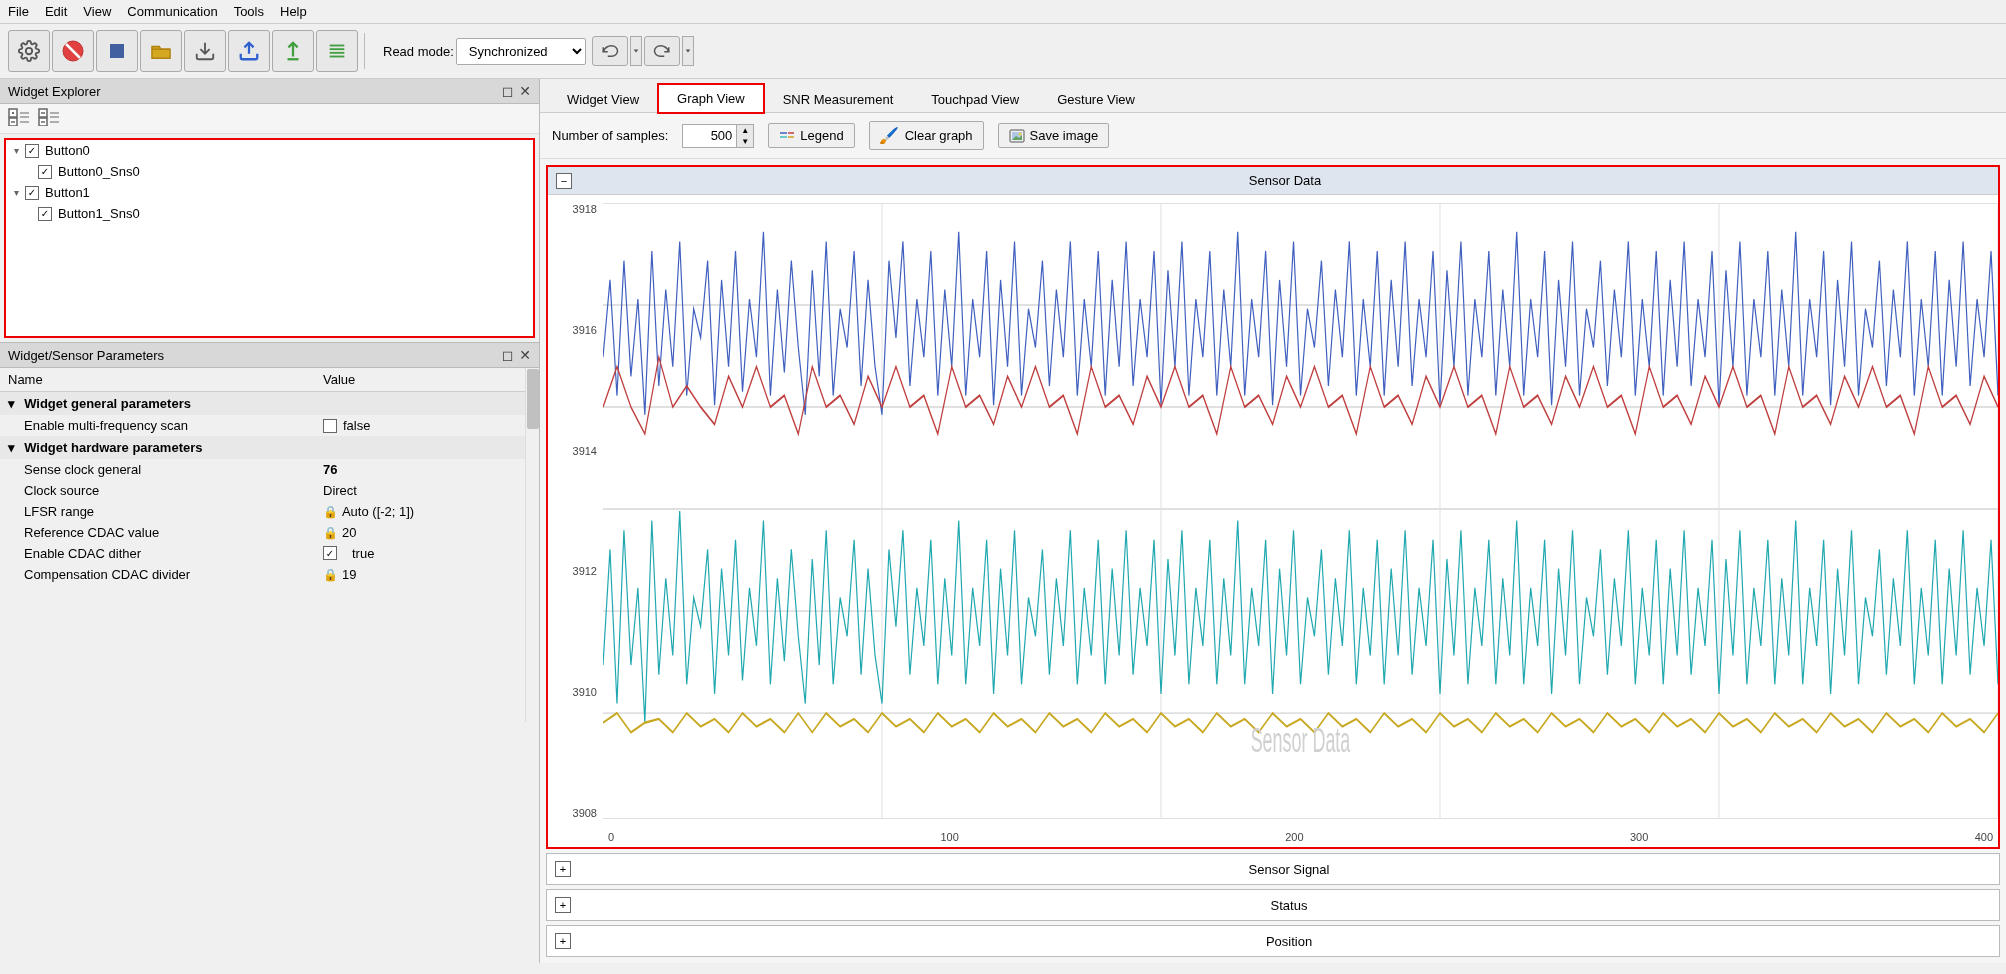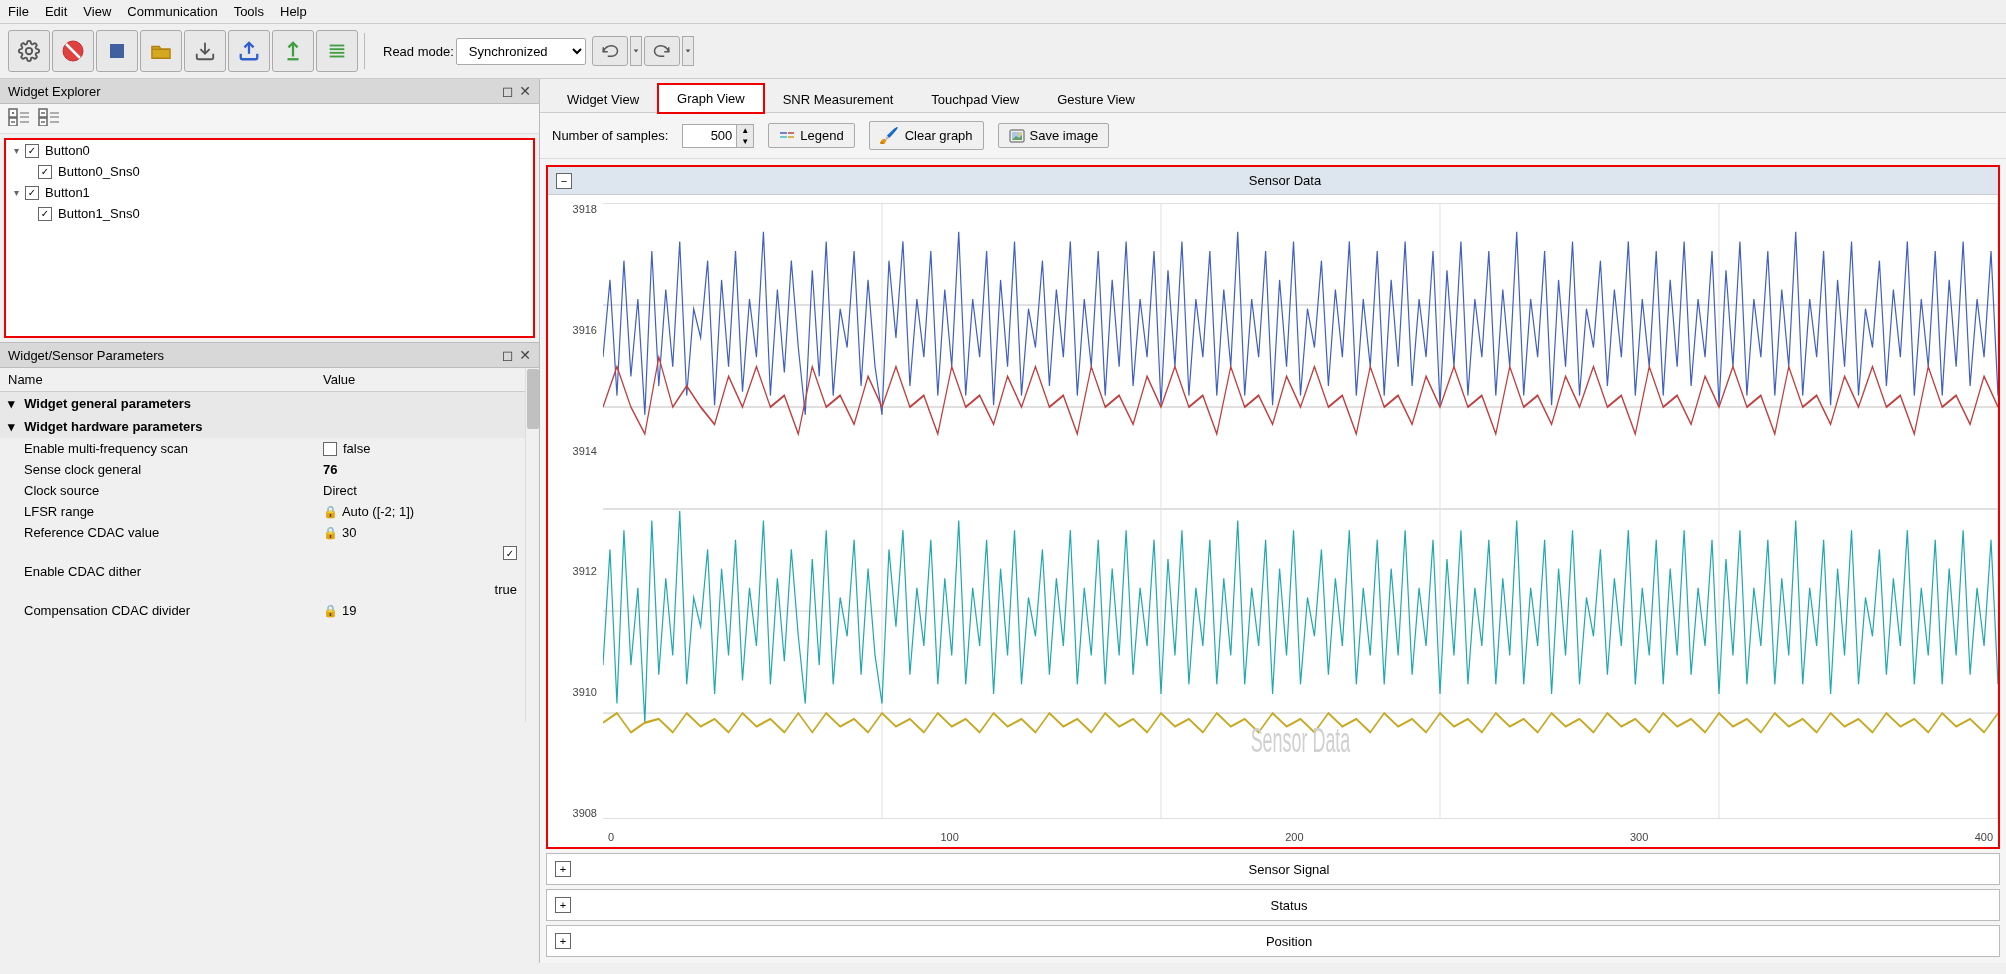--- a/index.html
+++ b/index.html
@@ -271,58 +271,58 @@
             </thead>
             <tbody>
 
               <tr>
                 <td colspan="2" style="background:#e8e8e8;font-weight:bold;padding:4px 8px;">
                   <span style="margin-right:6px;">▾</span>
                   <span>Widget general parameters</span>
                 </td>
               </tr>
               <tr>
-                <td colspan="2" style="background:#e8e8e8;font-weight:bold;padding:4px 8px;">
-                  <span style="margin-right:6px;">▾</span>
-                  <span>Widget hardware parameters</span>
-                </td>
-              </tr>
-
-              <tr>
                 <td style="padding:3px 8px 3px 24px;">Enable multi-frequency scan</td>
                 <td style="padding:3px 8px;display:flex;align-items:center;gap:6px;">
                   <span class="checkbox-icon"></span>
                   <span>false</span>
                 </td>
               </tr>
+
+              <tr>
+                <td colspan="2" style="background:#e8e8e8;font-weight:bold;padding:4px 8px;">
+                  <span style="margin-right:6px;">▾</span>
+                  <span>Widget hardware parameters</span>
+                </td>
+              </tr>
               <tr>
                 <td style="padding:3px 8px 3px 24px;">Sense clock general</td>
                 <td style="padding:3px 8px;font-weight:bold;">76</td>
               </tr>
               <tr>
                 <td style="padding:3px 8px 3px 24px;">Clock source</td>
                 <td style="padding:3px 8px;">Direct</td>
               </tr>
               <tr>
                 <td style="padding:3px 8px 3px 24px;">LFSR range</td>
                 <td style="padding:3px 8px;display:flex;align-items:center;gap:4px;">
                   <span class="lock-icon">🔒</span>
                   <span>Auto ([-2; 1])</span>
                 </td>
               </tr>
               <tr>
                 <td style="padding:3px 8px 3px 24px;">Reference CDAC value</td>
                 <td style="padding:3px 8px;display:flex;align-items:center;gap:4px;">
                   <span class="lock-icon">🔒</span>
-                  <span>30</span>
+                  <span>20</span>
                 </td>
               </tr>
               <tr>
                 <td style="padding:3px 8px 3px 24px;">Enable CDAC dither</td>
-                <td style="padding:3px 8px;display:flex;align-items:flex-end;gap:22px;flex-direction:column;">
+                <td style="padding:3px 8px;display:flex;align-items:flex-start;gap:15px;">
                   <span class="checkbox-icon checked"></span>
                   <span>true</span>
                 </td>
               </tr>
               <tr>
                 <td style="padding:3px 8px 3px 24px;">Compensation CDAC divider</td>
                 <td style="padding:3px 8px;display:flex;align-items:center;gap:4px;">
                   <span class="lock-icon">🔒</span>
                   <span>19</span>
                 </td>

